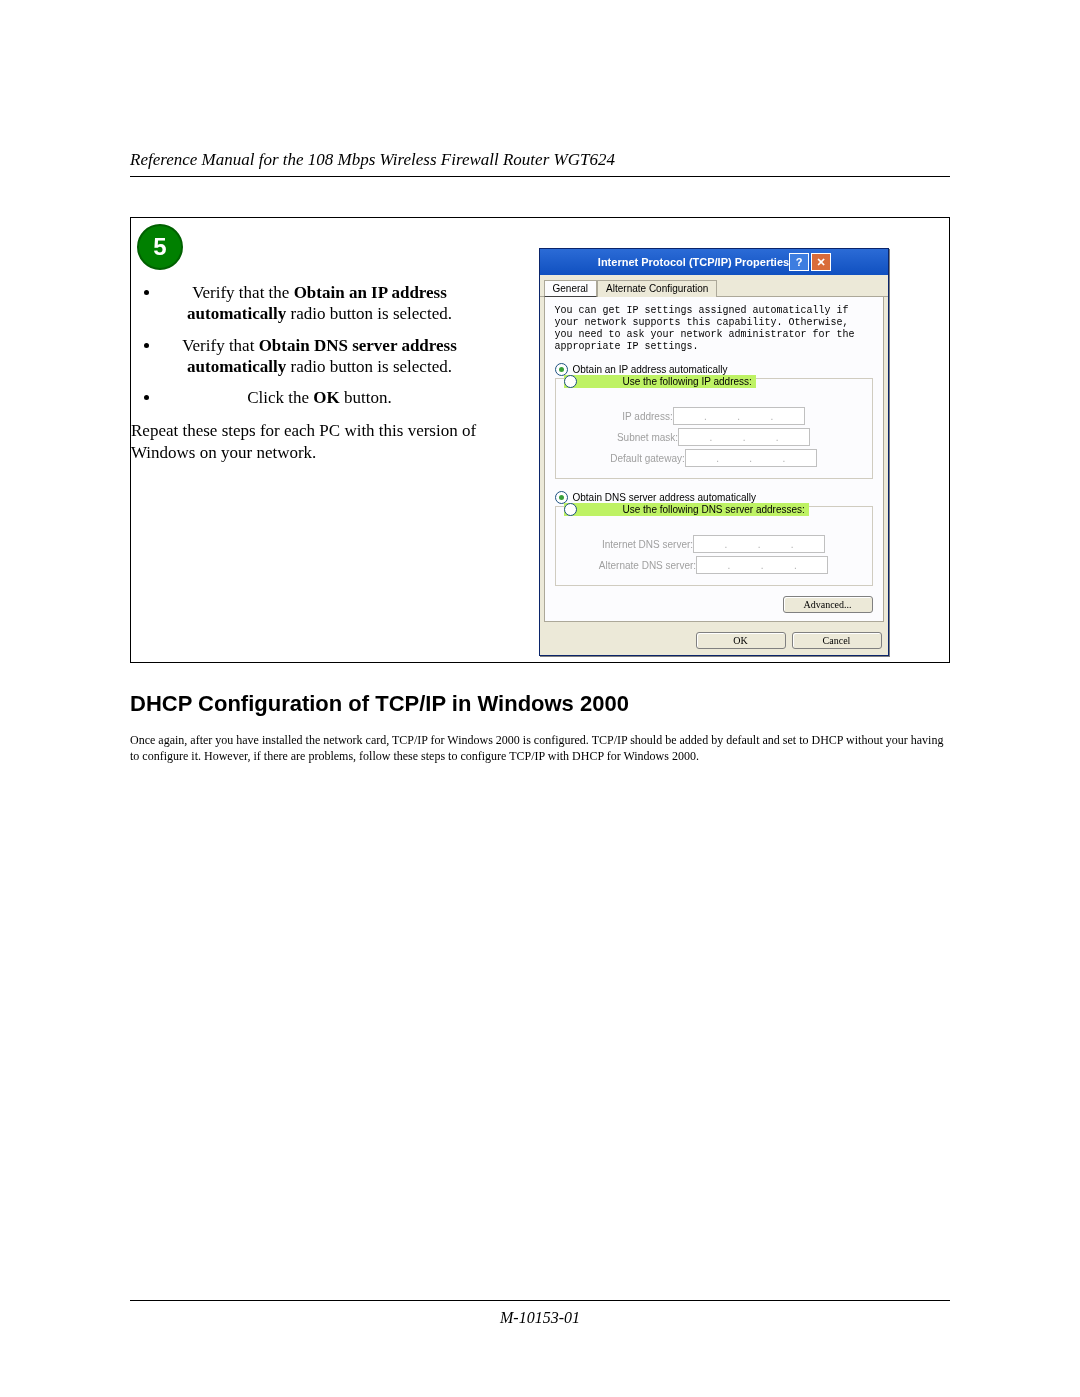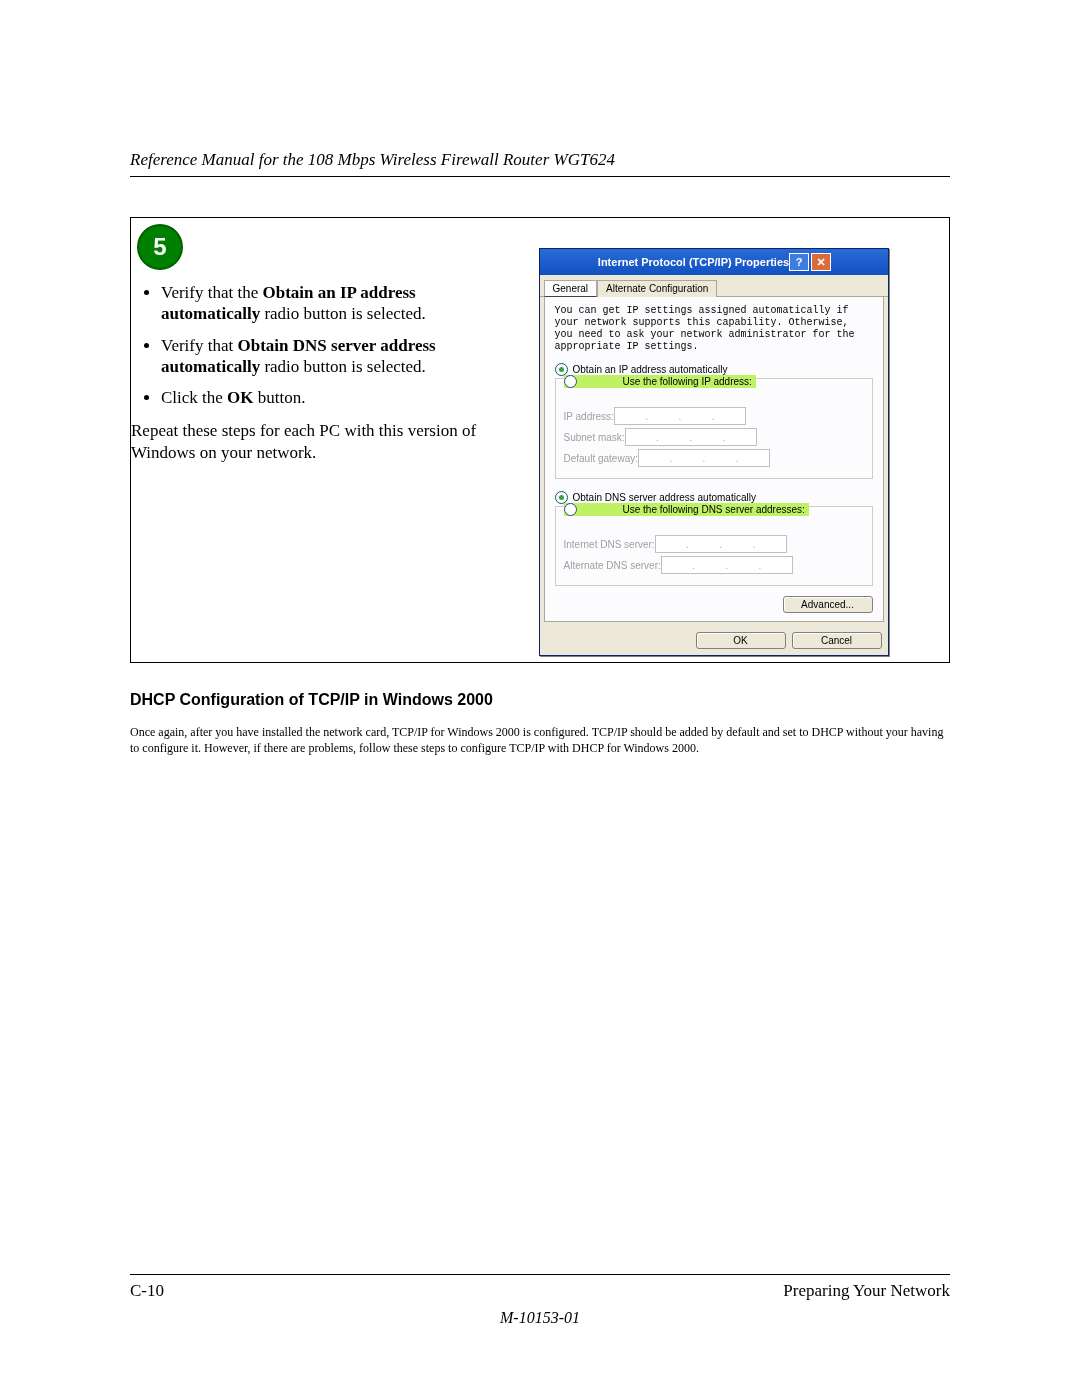--- a/index.html
+++ b/index.html
@@ -52,20 +52,21 @@
     font-size: 24px;
     display: flex;
     align-items: center;
     justify-content: center;
     margin: 2px 0 12px 6px;
     border: 2px solid #006000;
   }
   .step-left ul {
     margin: 0 0 12px 0;
     padding-left: 30px;
+    text-align: center;
   }
   .step-left li {
     margin-bottom: 10px;
   }
   .step-left p {
     margin: 0 0 12px 0;
     padding-left: 0;
   }
   .step-right {
     flex: 1;
@@ -178,21 +179,21 @@
     top: -14px;
     background: #bef264;
     display: inline-flex;
     padding-right: 4px;
     margin-bottom: -10px;
     gap: 46px;
   }
   .field-row {
     display: flex;
     align-items: center;
-    justify-content: flex-start;
+    justify-content: center;
     margin: 3px 0;
     color: #a0a0a0;
     font-size: 10px;
   }
   .field-input {
     width: 130px;
     height: 16px;
     border: 1px solid #c0c0c0;
     background: #fff;
     color: #c0c0c0;
@@ -205,37 +206,37 @@
   .btn-row {
     display: flex;
     justify-content: flex-end;
     margin-top: 10px;
     gap: 6px;
   }
   .xp-btn {
     min-width: 68px;
     padding: 2px 10px;
     font-size: 10px;
-    font-family: Liberation Sans, sans-serif;
+    font-family: Liberation Serif, serif;
     background: #ece9d8;
     border: 1px solid #808080;
     border-radius: 3px;
     box-shadow: inset 1px 1px 0 #fff;
     text-align: center;
   }
   .dialog-footer {
     display: flex;
     justify-content: flex-end;
     gap: 6px;
     padding: 6px;
   }
   .section-heading {
     font-family: Arial, Helvetica, sans-serif;
     font-weight: bold;
-    font-size: 16px;
+    font-size: 22px;
     margin: 28px 0 16px 0;
   }
   .section-body {
     font-size: 12px;
     line-height: 1.3;
   }
   .footer {
     position: absolute;
     left: 130px;
     right: 130px;
@@ -372,19 +373,15 @@
         </div>
       </div>
     </div>
   </div>
 
   <div class="section-heading">DHCP Configuration of TCP/IP in Windows 2000</div>
   <div class="section-body">Once again, after you have installed the network card, TCP/IP for Windows 2000 is configured. TCP/IP should be added by default and set to DHCP without your having to configure it. However, if there are problems, follow these steps to configure TCP/IP with DHCP for Windows 2000.</div>
 
   <div class="footer">
     <hr class="footer-hr">
-    <div class="footer-row">
-      <span>C-10</span>
-      <span>Preparing Your Network</span>
-    </div>
     <div class="footer-code">M-10153-01</div>
   </div>
 </div>
 
 </body></html>

